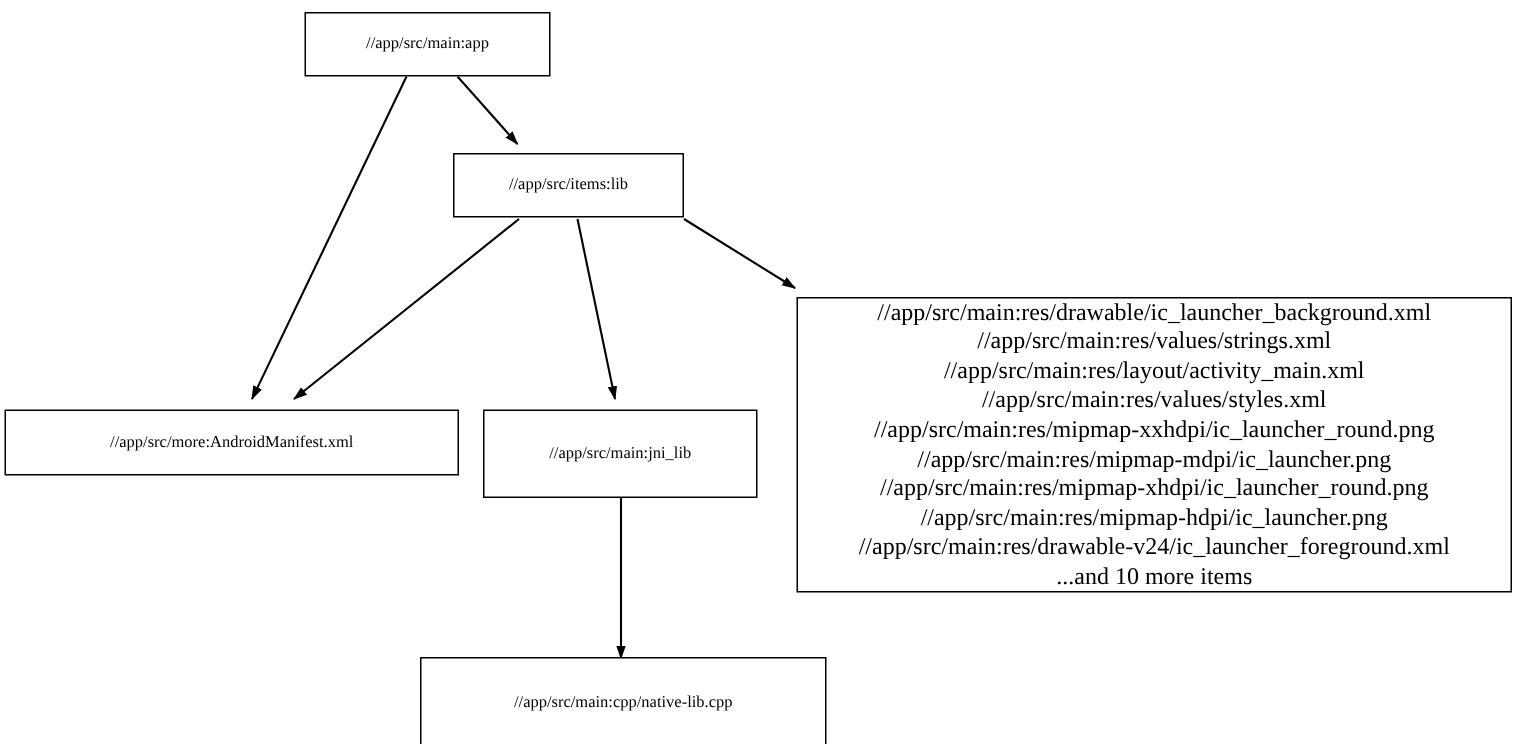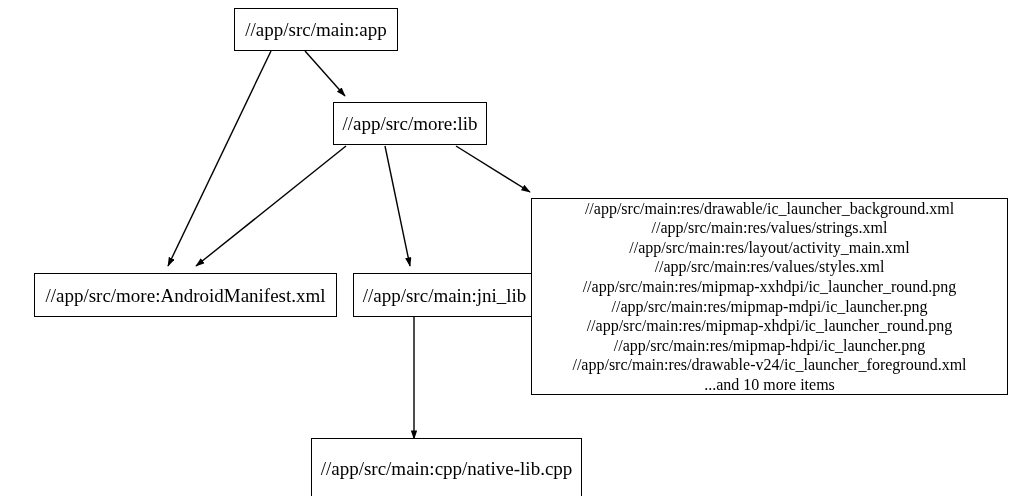--- a/index.html
+++ b/index.html
@@ -39,33 +39,32 @@
     text-align: center;
     white-space: pre;
     line-height: 1.0;
   }
   .node-label {
     display: block;
     white-space: pre;
     text-align: center;
   }
   .node-single {
-    font-size: 19px;
-    margin-left: 31px;
+    font-size: 11px;
   }
   .node-multi {
     font-size: 16px;
     line-height: 19.6px;
     padding: 4px 6px;
   }
   
   #node-app        { left: 203px; top: 8px;   width: 164px; height: 43px; }
   #node-lib        { left: 302px; top: 102px; width: 154px; height: 43px; }
   #node-manifest   { left: 3px;   top: 273px; width: 303px; height: 44px; }
-  #node-jni-lib    { left: 322px; top: 273px; width: 183px; height: 44px; }
+  #node-jni-lib    { left: 322px; top: 273px; width: 183px; height: 59px; }
   #node-res-group  { left: 531px; top: 198px; width: 477px; height: 197px; }
   #node-native-lib { left: 280px; top: 438px; width: 271px; height: 60px; }
 </style>
 </head>
 <body>
 
 <div id="graph-canvas">
 
   <svg id="edge-layer" width="1018" height="496" viewBox="0 0 1018 496" xmlns="http://www.w3.org/2000/svg">
     <defs>
@@ -97,21 +96,21 @@
     <g>
       <path d="M414,317 L414,439" stroke="#000000" stroke-width="1.4" fill="none" marker-end="url(#arrow)"></path>
     </g>
   </svg>
 
   <div class="node node-single" id="node-app">
     <span class="node-label">//app/src/main:app</span>
   </div>
 
   <div class="node node-single" id="node-lib">
-    <span class="node-label">//app/src/more:lib</span>
+    <span class="node-label">//app/src/items:lib</span>
   </div>
 
   <div class="node node-single" id="node-manifest">
     <span class="node-label">//app/src/more:AndroidManifest.xml</span>
   </div>
 
   <div class="node node-single" id="node-jni-lib">
     <span class="node-label">//app/src/main:jni_lib</span>
   </div>
 

